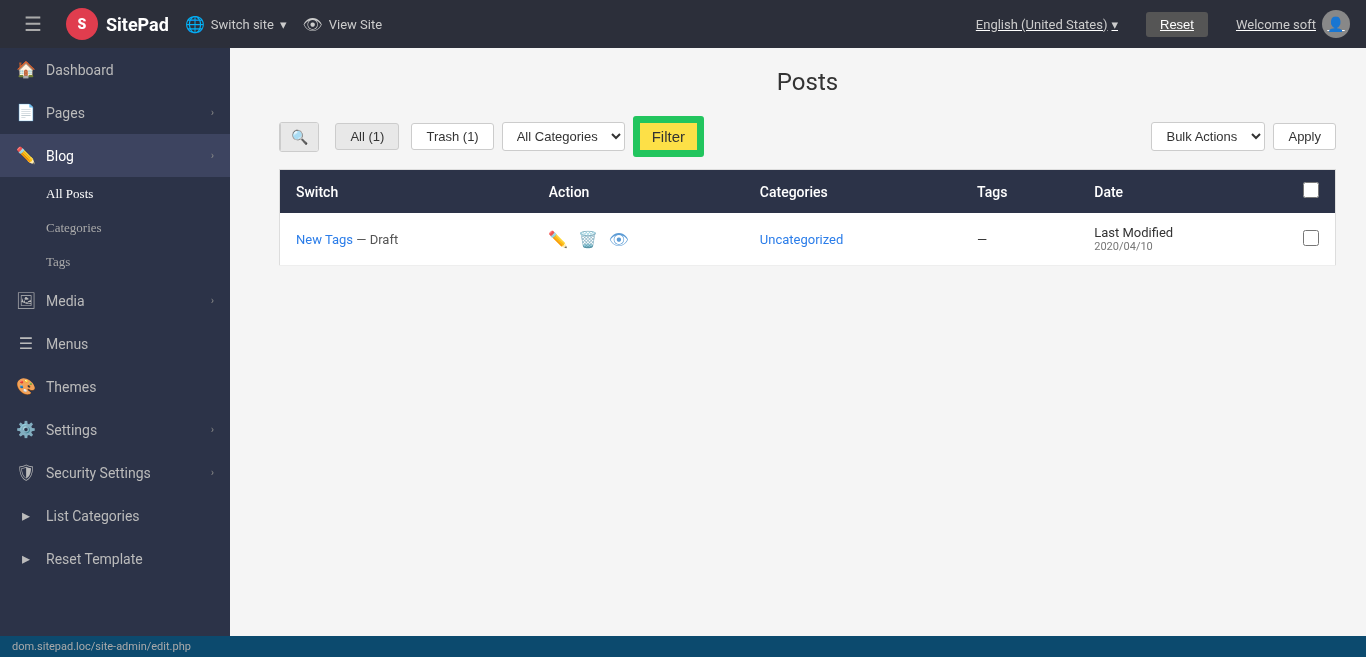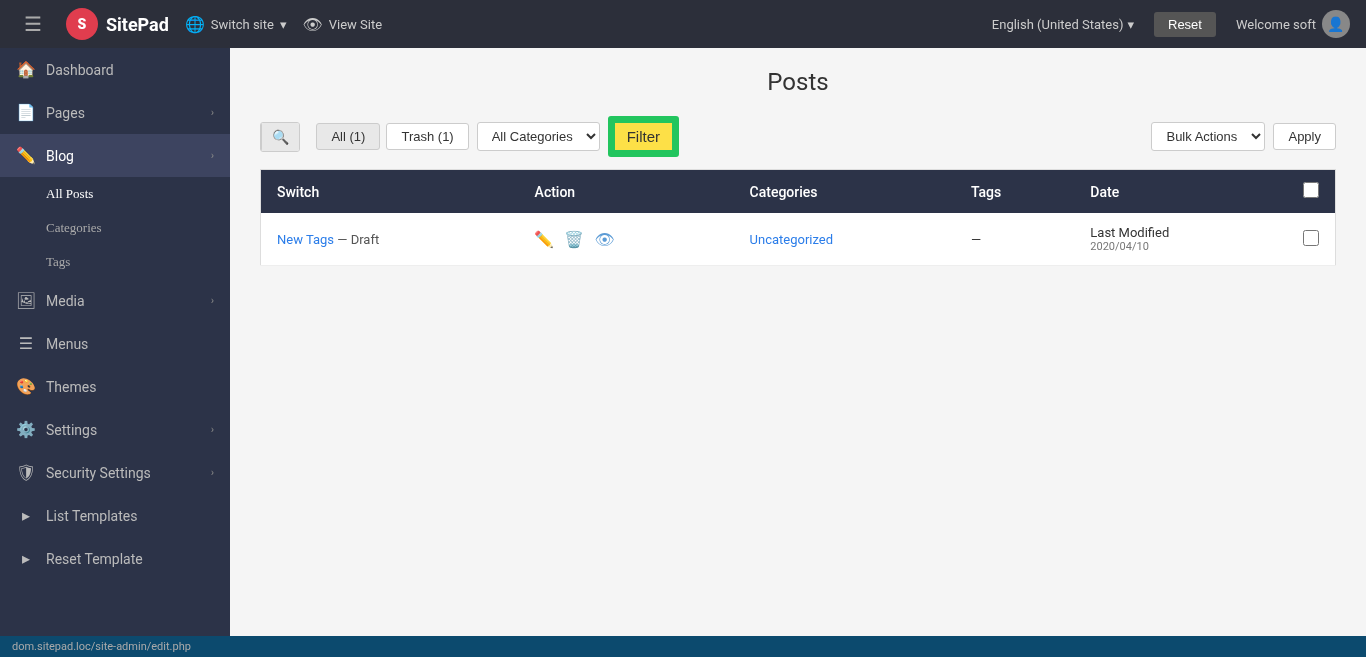--- a/index.html
+++ b/index.html
@@ -51,21 +51,22 @@
       gap: 6px;
       color: #ccc;
       cursor: pointer;
       font-size: 13px;
     }
     .top-nav-item .icon { font-size: 16px; }
     .top-nav-spacer { flex: 1; }
     .top-nav-right {
       display: flex;
       align-items: center;
-      gap: 20px;
+      gap: 28px;
+      text-decoration: underline;
     }
     .lang-selector {
       display: flex;
       align-items: center;
       gap: 4px;
       color: #ccc;
       cursor: pointer;
       font-size: 13px;
     }
     .reset-btn {
@@ -138,20 +139,21 @@
     }
     .sidebar-sub-item.active { color: #fff; font-weight: 500; }
 
     
     .main-content {
       flex: 1;
       overflow-y: auto;
       background: #f5f5f5;
       display: flex;
       flex-direction: column;
+      padding-left: 19px;
     }
     .posts-container {
       padding: 20px 30px;
       flex: 1;
     }
     .page-title {
       text-align: center;
       font-size: 24px;
       font-weight: 400;
       color: #333;
@@ -185,21 +187,21 @@
       background: #e8e8e8;
       border: none;
       border-left: 1px solid #ccc;
       padding: 6px 10px;
       cursor: pointer;
       font-size: 14px;
       color: #555;
     }
     .filter-btn-group {
       display: flex;
-      gap: 6px;
+      gap: 12px;
       margin-left: 8px;
     }
     .filter-btn {
       background: #fff;
       border: 1px solid #ccc;
       padding: 5px 14px;
       border-radius: 3px;
       cursor: pointer;
       font-size: 13px;
       color: #333;
@@ -386,21 +388,21 @@
       <span class="si-label">Settings</span>
       <span class="si-arrow">›</span>
     </div>
     <div class="sidebar-item">
       <span class="si-icon">🛡</span>
       <span class="si-label">Security Settings</span>
       <span class="si-arrow">›</span>
     </div>
     <div class="sidebar-item">
       <span class="si-icon">▸</span>
-      <span class="si-label">List Templates</span>
+      <span class="si-label">List Categories</span>
     </div>
     <div class="sidebar-item">
       <span class="si-icon">▸</span>
       <span class="si-label">Reset Template</span>
     </div>
   </aside>
 
   <main class="main-content">
     <div class="posts-container">
       <h1 class="page-title">Posts</h1>

